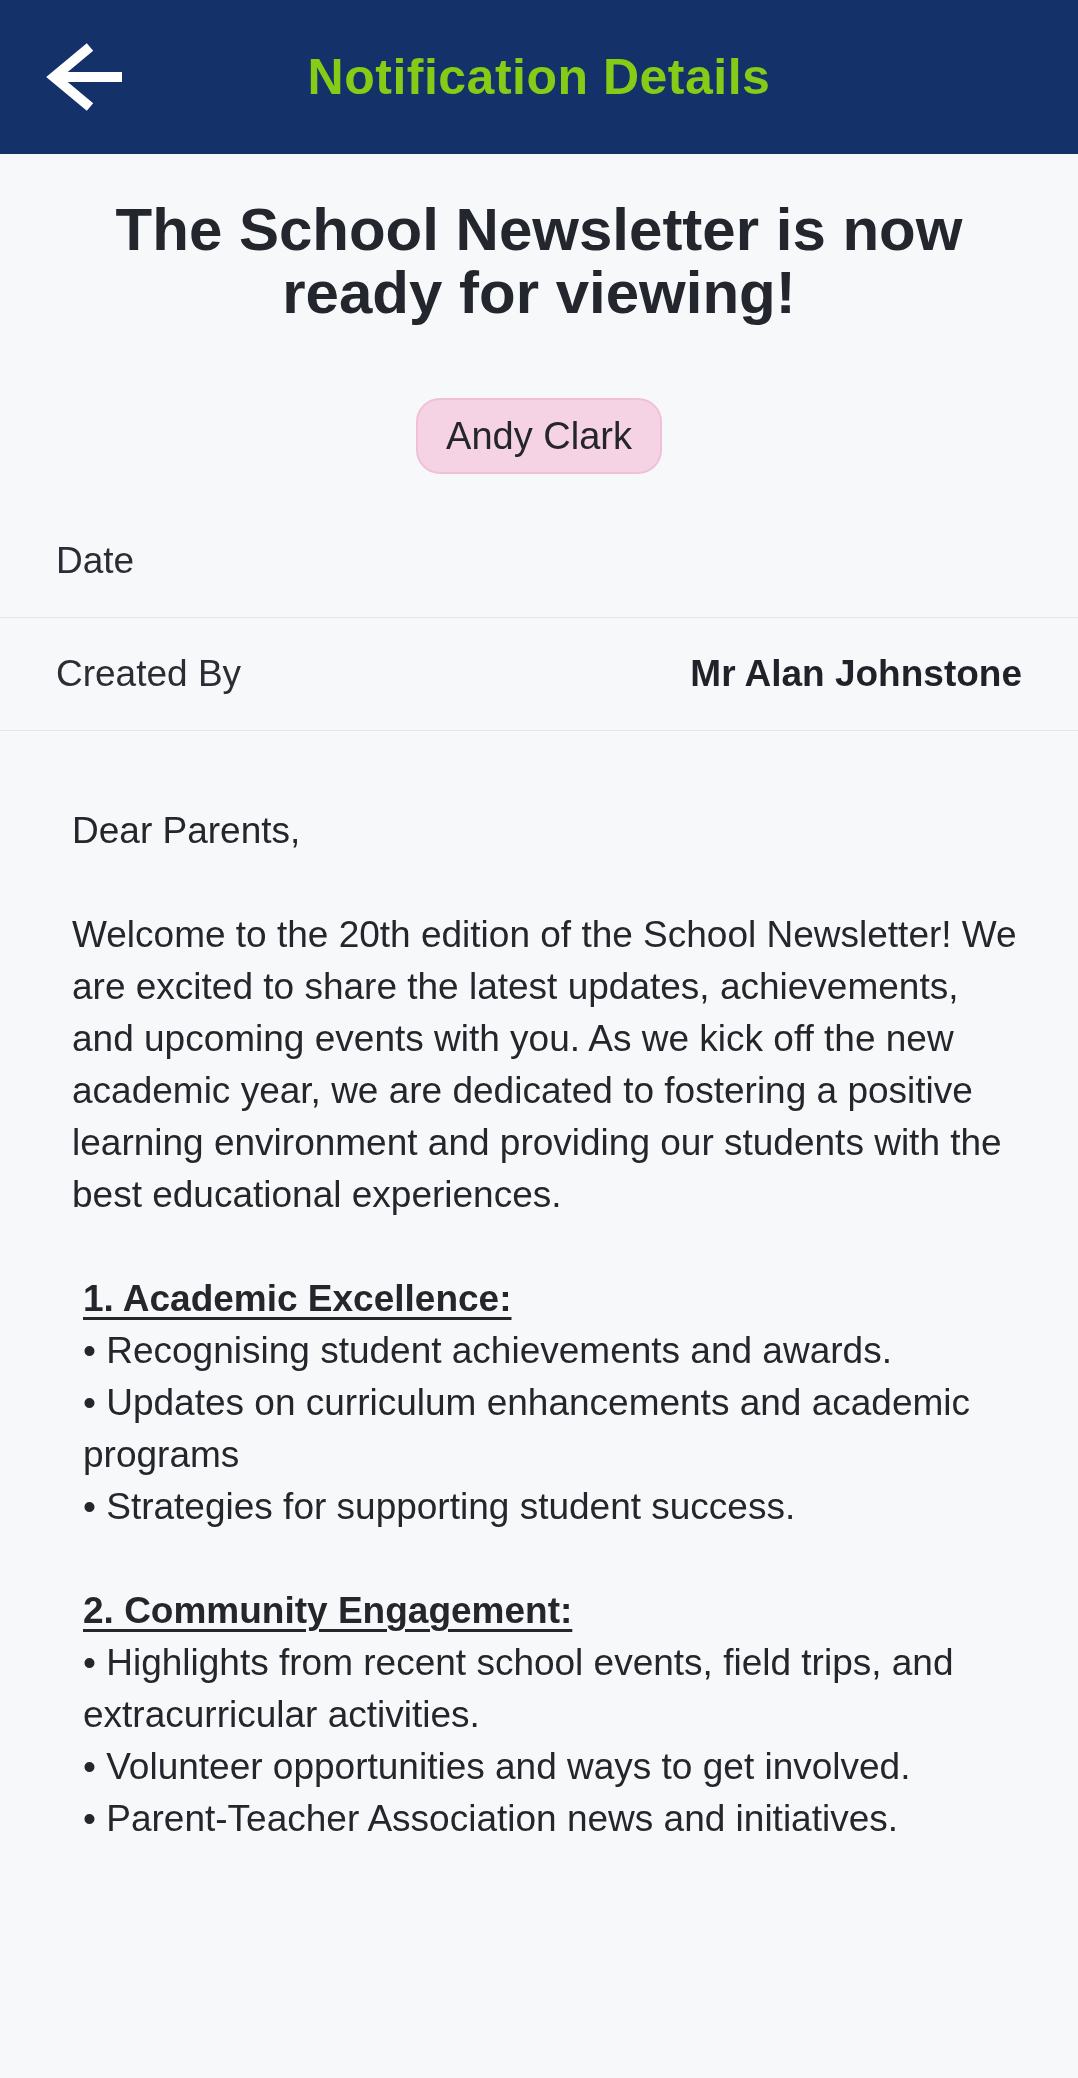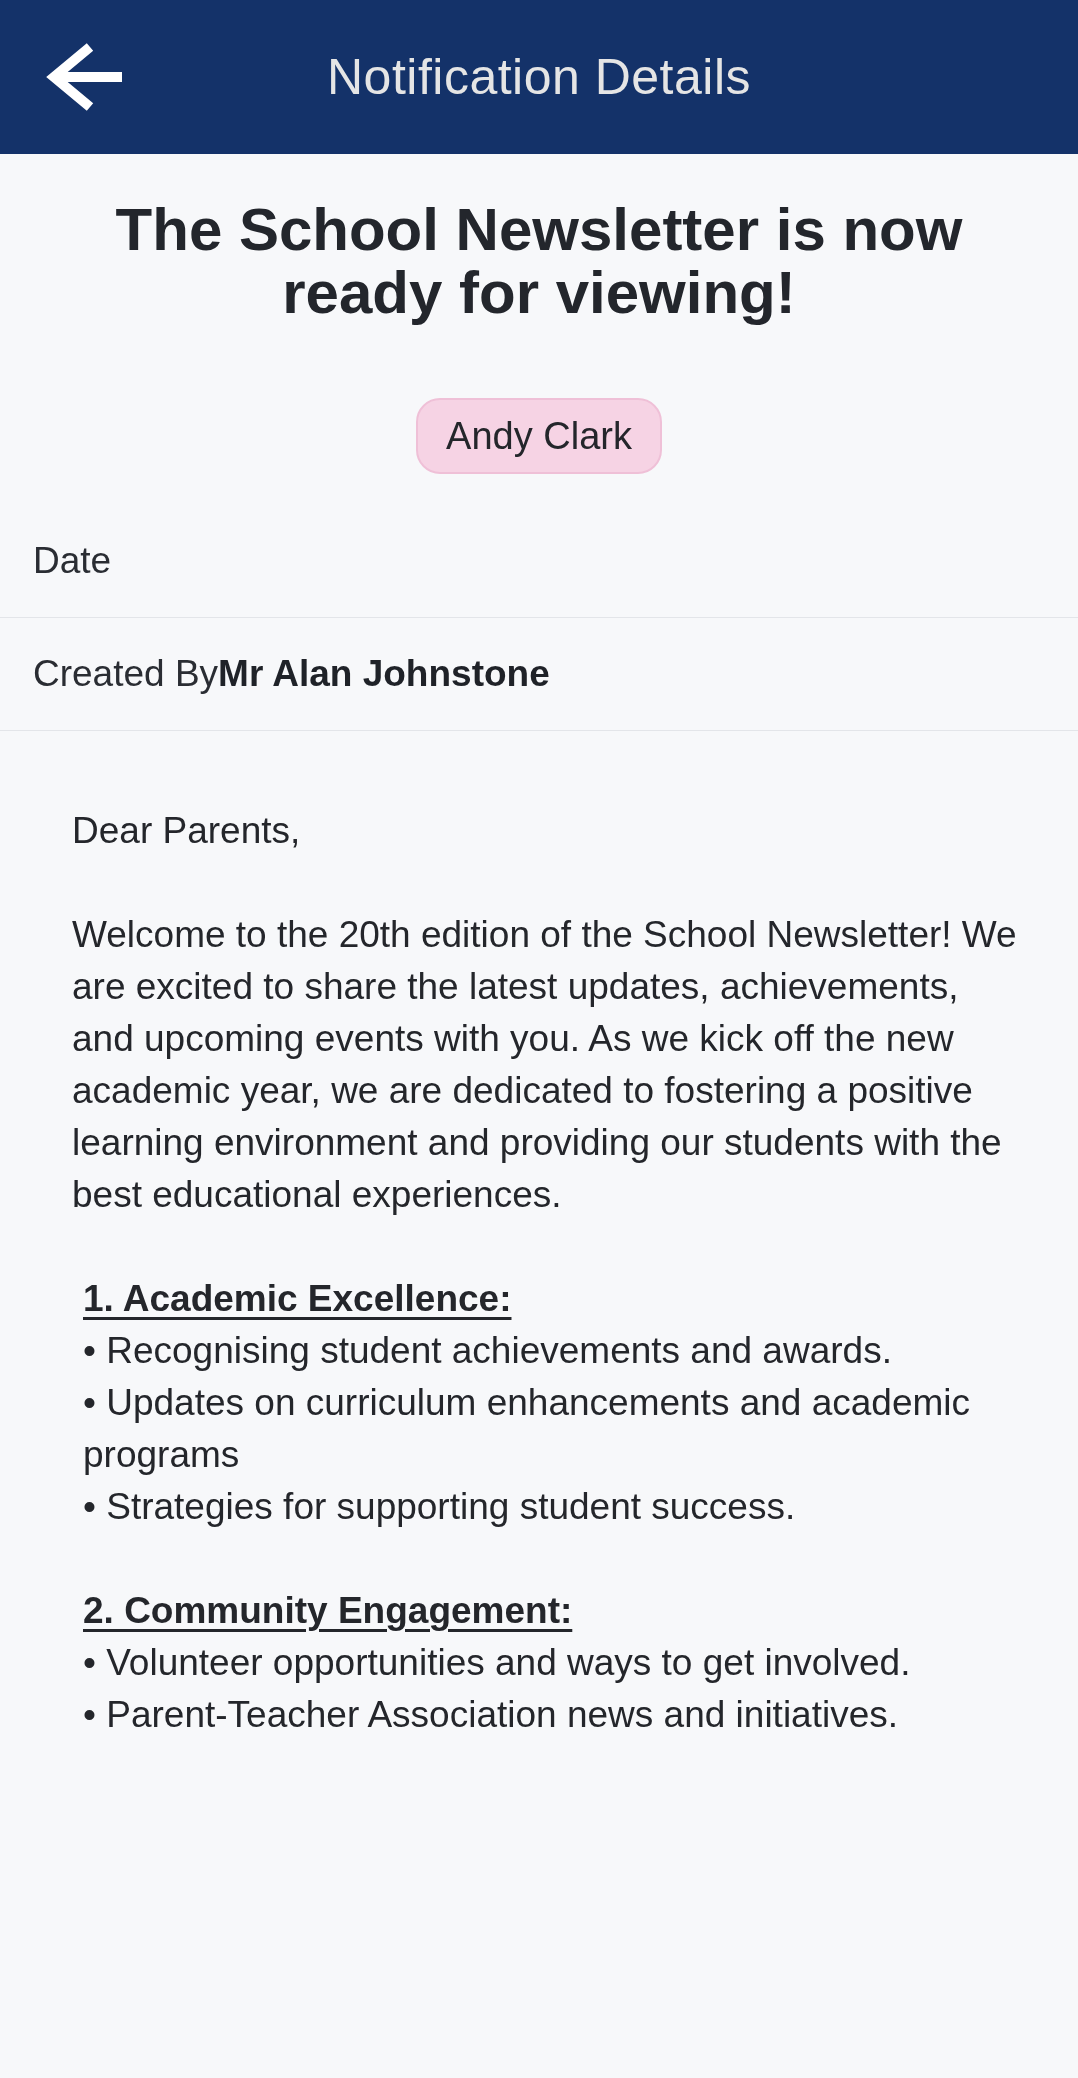--- a/index.html
+++ b/index.html
@@ -15,21 +15,21 @@
   
   .appbar{
     height:154px;background:var(--navy,#143269);
     position:relative;display:flex;align-items:center;justify-content:center;
   }
   .back-btn{
     position:absolute;left:46px;top:41px;width:80px;height:72px;
     background:none;border:none;padding:0;cursor:pointer;display:block;
   }
   .appbar-title{
-    margin:0;color:#e5e5e5;font-size:50px;font-weight:400;line-height:1;
+    margin:0;color:#84cc16;font-size:50px;font-weight:700;line-height:1;
     letter-spacing:.5px;
   }
 
   
   .notif-title{
     margin:44px 60px 0;text-align:center;
     font-size:60px;line-height:63px;font-weight:700;color:#23262C;
   }
   .pill-row{display:flex;justify-content:center;margin-top:74px;}
   .pill{
@@ -37,22 +37,22 @@
     background:var(--pill-bg,#F6D3E4);
     border:2px solid var(--pill-border,#EFC0D7);
     border-radius:24px;
     padding:14px 28px;
     font-size:38px;line-height:44px;color:#24262B;
   }
 
   
   .meta{margin-top:31px;}
   .meta-row{
-    display:flex;align-items:center;
-    padding:34px 33px;
+    display:flex;align-items:center;justify-content:space-between;
+    padding:34px 56px;
     border-bottom:1px solid var(--divider,#E3E5E9);
   }
   .meta-label{font-size:37px;line-height:44px;color:#2A2D33;}
   .meta-value{font-size:37px;line-height:44px;font-weight:700;color:#1F2228;}
 
   
   .body-text{
     padding:74px 56px 0 72px;
     font-size:37px;line-height:52px;color:#24262B;
   }
@@ -104,19 +104,20 @@
 
       <div class="section">
         <p class="section-heading">1. Academic Excellence:</p>
         <p>• Recognising student achievements and awards.</p>
         <p>• Updates on curriculum enhancements and academic programs</p>
         <p>• Strategies for supporting student success.</p>
       </div>
 
       <div class="section">
         <p class="section-heading">2. Community Engagement:</p>
+        <p>• Highlights from recent school events, field trips, and extracurricular activities.</p>
         <p>• Volunteer opportunities and ways to get involved.</p>
         <p>• Parent-Teacher Association news and initiatives.</p>
       </div>
     </article>
 
   </main>
 </div>
 
 </body></html>

